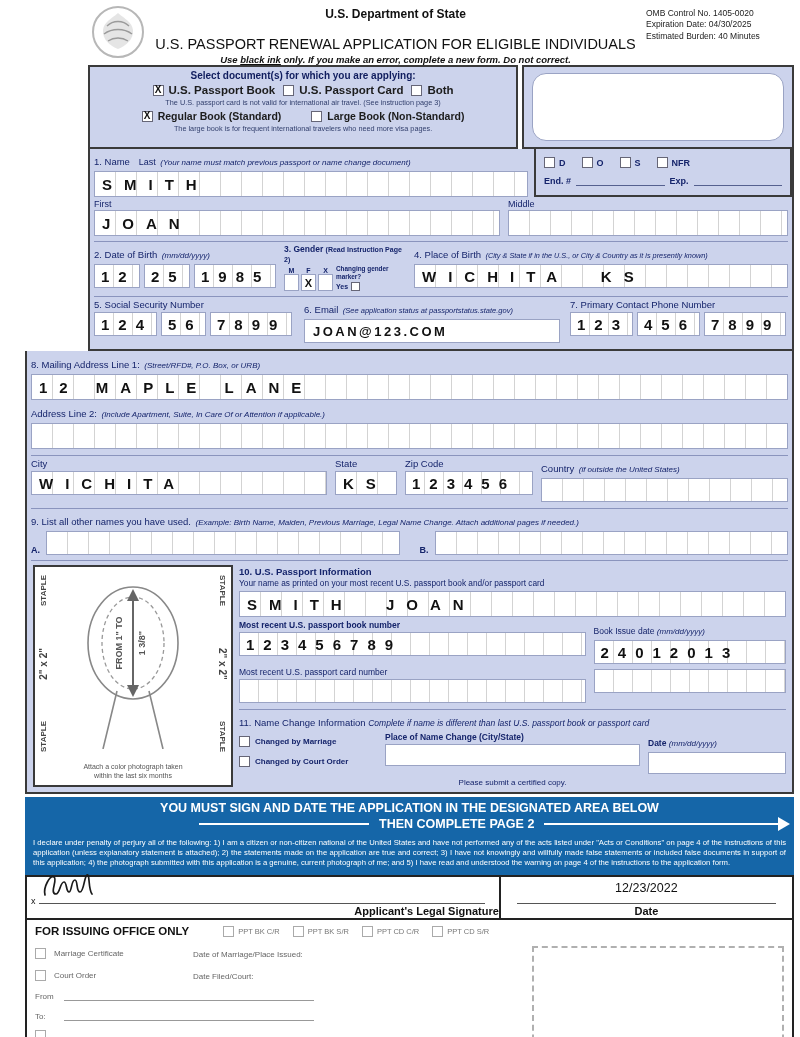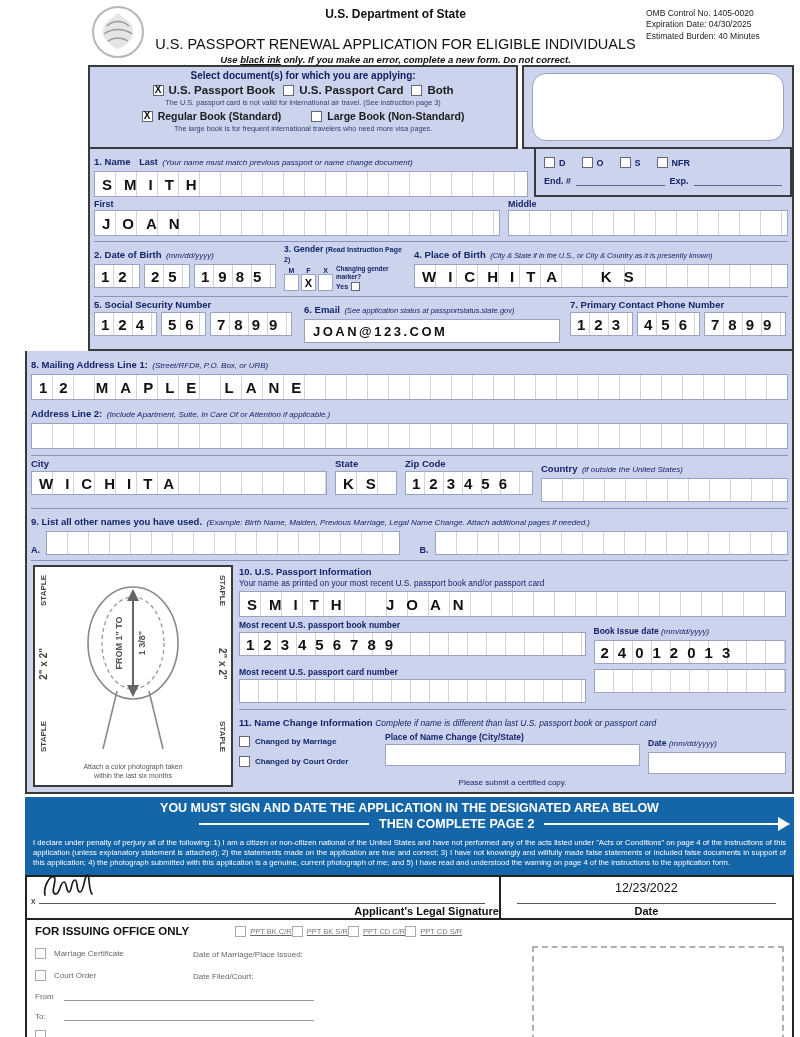--- a/index.html
+++ b/index.html
@@ -11,21 +11,21 @@
   .hdr { display:flex; align-items:flex-start; padding-top:5px; }
   .hdr-seal { margin-left:66px; flex:0 0 54px; }
   .hdr-center { flex:1; text-align:center; color:#111; padding-top:2px; }
   .hdr-agency { font-size:12px; font-weight:bold; }
   .hdr-title { font-size:14.5px; font-weight:normal; margin-top:15px; }
   .hdr-note { font-size:9.5px; font-weight:bold; font-style:italic; margin-top:2px; }
   .hdr-note u { text-decoration:underline; }
   .hdr-omb { flex:0 0 148px; font-size:8.5px; color:#222; line-height:1.35; padding-top:3px; }
 
   
-  .lbl { font-size:9.5px; font-weight:bold; color:#15246b; }
+  .lbl { font-size:9.5px; font-weight:normal; color:#15246b; }
   .note { font-size:8px; font-style:italic; font-weight:normal; color:#15246b; }
   .comb { background-color:#fff;
           background-image:repeating-linear-gradient(90deg, transparent 0 20px, #d3d3d3 20px 21px);
           border:1px solid #9aa3c4; height:26px; display:flex; align-items:center;
           font-weight:bold; font-size:15px; letter-spacing:12px; padding-left:7px;
           color:#111; overflow:hidden; white-space:pre; }
   .comb.sm { height:24px; }
   .comb.digits { background-image:repeating-linear-gradient(90deg, transparent 0 18px, #d3d3d3 18px 19px);
                  letter-spacing:9px; padding-left:6px; }
   .cb { width:11px; height:11px; border:1.5px solid #667; background:#fff; display:inline-flex;
@@ -132,21 +132,21 @@
   .sig-cap { position:absolute; bottom:1px; width:100%; text-align:right; font-size:11px; font-weight:bold; color:#111; }
   .sig-right { flex:1; border-left:2px solid #222; position:relative; }
   .date-val { position:absolute; top:4px; width:100%; text-align:center; font-size:12.5px; color:#111; }
   .date-line { position:absolute; left:16px; right:16px; bottom:14px; border-bottom:1.5px solid #555; }
   .date-cap { position:absolute; bottom:1px; width:100%; text-align:center; font-size:11px; font-weight:bold; color:#111; }
 
   
   .office { border:2.5px solid #222; border-top:none; background:#fff; position:relative; height:178px; padding:5px 8px; color:#666; }
   .off-hdr { display:flex; align-items:flex-end; gap:14px; }
   .off-title { font-size:11.5px; font-weight:bold; color:#111; }
-  .ppt-opts { display:flex; margin-left:32px;text-decoration:underline; }
+  .ppt-opts { display:flex; gap:13px; margin-left:20px; }
   .ppt-opts .opt { display:flex; gap:4px; align-items:center; font-size:7.5px; color:#777; }
   .ppt-opts .cb, .off-row .cb { border-color:#aaa; }
   .off-row { display:flex; gap:10px; align-items:flex-end; margin-top:11px; font-size:8px; }
   .off-row .cbl { display:flex; gap:8px; align-items:center; width:148px; }
   .off-line { border-bottom:1px solid #999; width:250px; height:8px; }
   .dash-box { position:absolute; right:8px; top:26px; width:252px; height:134px; border:2px dashed #b0b0b0; background:#fff; }
 </style>
 </head>
 <body>
 

